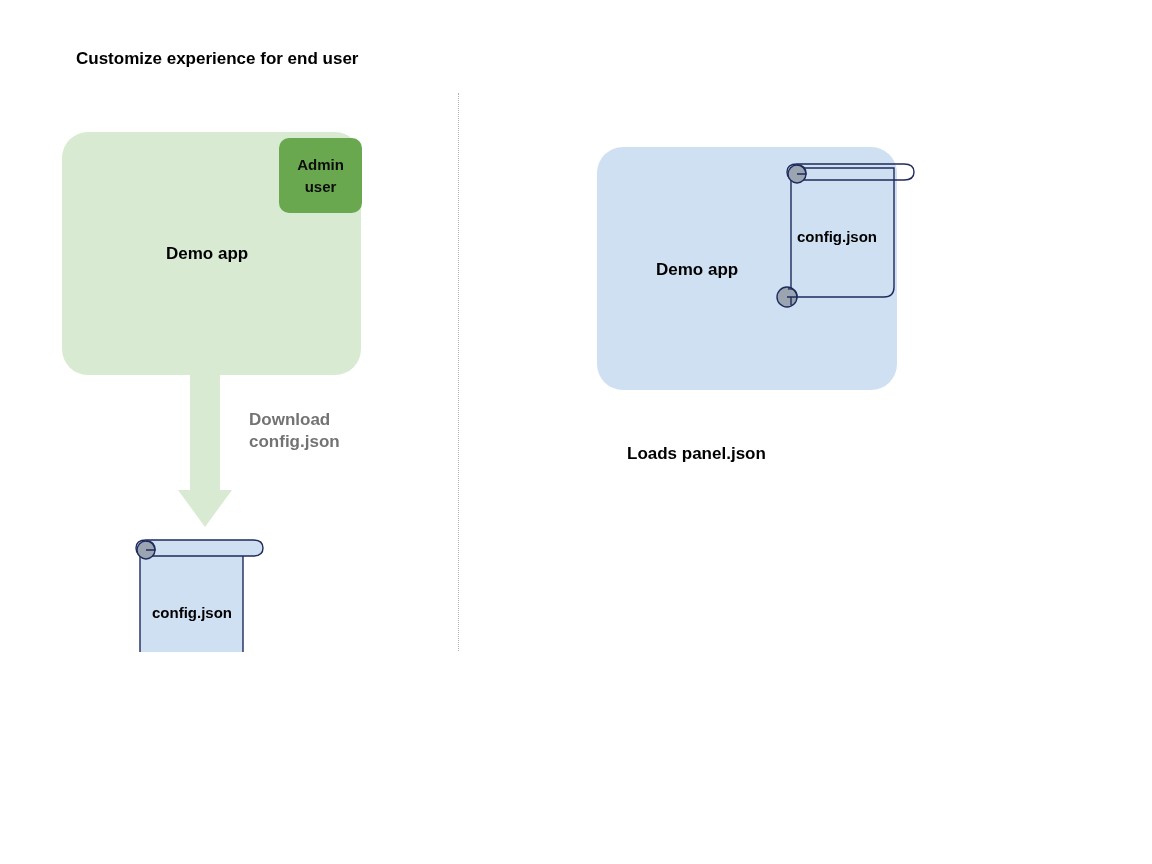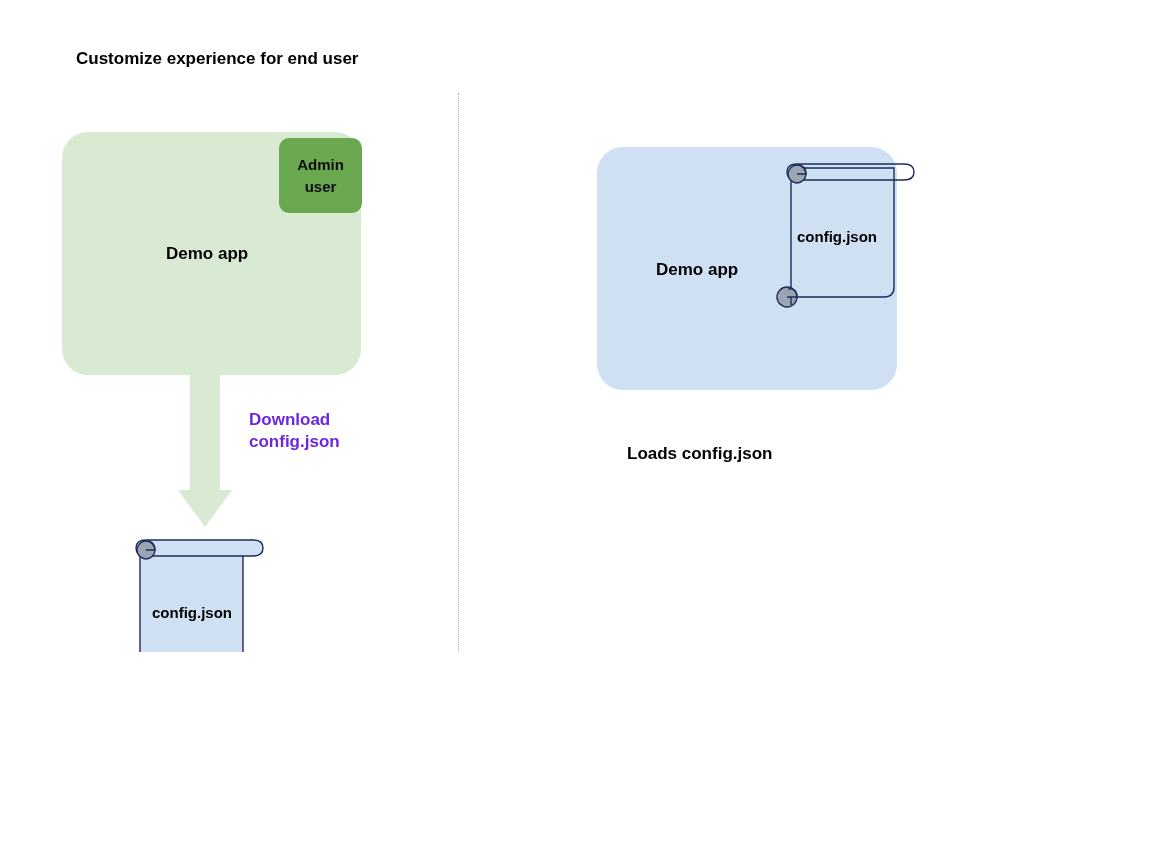--- a/index.html
+++ b/index.html
@@ -98,21 +98,21 @@
     height: 158px;
   }
   #download-arrow svg { display: block; }
   #arrow-label {
     position: absolute;
     left: 249px;
     top: 409px;
     font-size: 17px;
     line-height: 22px;
     white-space: nowrap;
-    color: #6d28d9;
+    color: #737373;
   }
 
   
   .scroll-doc {
     position: absolute;
   }
   .scroll-doc svg { display: block; overflow: visible; }
   .scroll-label {
     position: absolute;
     font-size: 15px;
@@ -195,15 +195,15 @@
       <circle cx="26" cy="22" r="9" fill="#9aa5b1" stroke="#1f2b5b" stroke-width="1.4"></circle>
       <path d="M26 22 L35 22 Q35 13 26 13" fill="none" stroke="#1f2b5b" stroke-width="1.4"></path>
       <circle cx="16" cy="145" r="10" fill="#9aa5b1" stroke="#1f2b5b" stroke-width="1.4"></circle>
       <path d="M16 145 L26 145 Q26 136 17 137" fill="none" stroke="#1f2b5b" stroke-width="1.4"></path>
       <path d="M20 145 L20 153" stroke="#1f2b5b" stroke-width="1.4" fill="none"></path>
     </svg>
   </div>
 
   <div class="scroll-label" id="scroll-right-label">config.json</div>
 
-  <div id="loads-caption">Loads config.json</div>
+  <div id="loads-caption">Loads panel.json</div>
 
 </div>
 
 </body></html>

